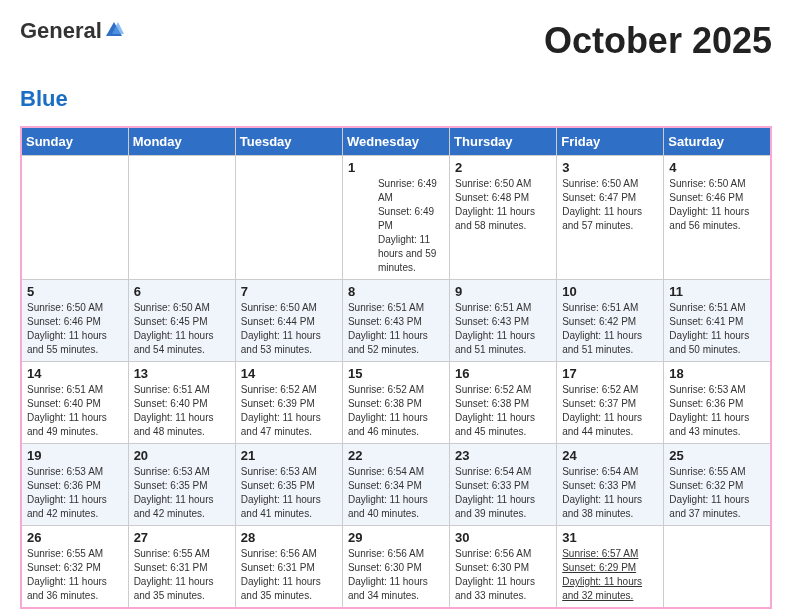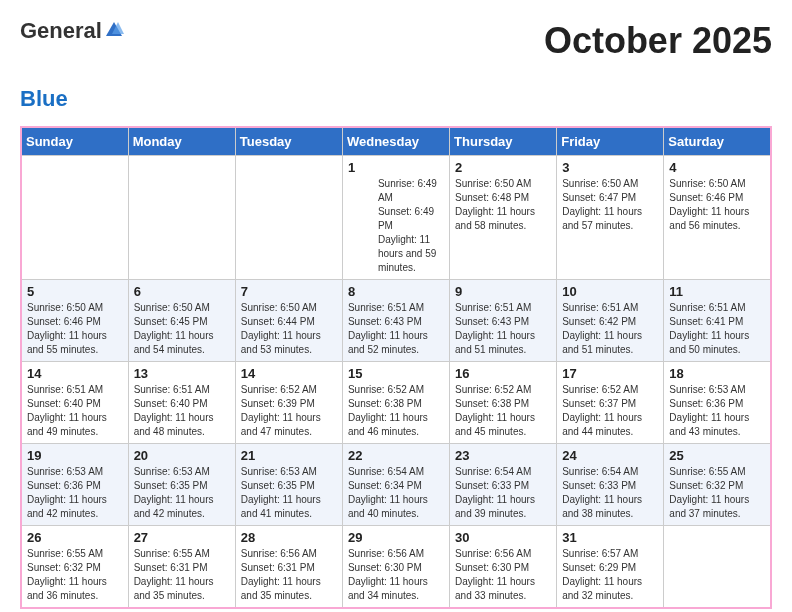--- a/index.html
+++ b/index.html
@@ -307,20 +307,20 @@
 Daylight: 11 hours and 34 minutes.</div>
         </td>
         <td>
           <div class="day-number">30</div>
           <div class="day-info" style="white-space: pre-line;">Sunrise: 6:56 AM
 Sunset: 6:30 PM
 Daylight: 11 hours and 33 minutes.</div>
         </td>
         <td>
           <div class="day-number">31</div>
-          <div class="day-info" style="white-space: pre-line;">Sunrise: 6:57 AM
+          <div class="day-info" style="white-space: pre-line; text-decoration: underline;">Sunrise: 6:57 AM
 Sunset: 6:29 PM
 Daylight: 11 hours and 32 minutes.</div>
         </td>
         <td class="empty-cell"></td>
       </tr>
     </tbody>
 </table>
 
 </body></html>

